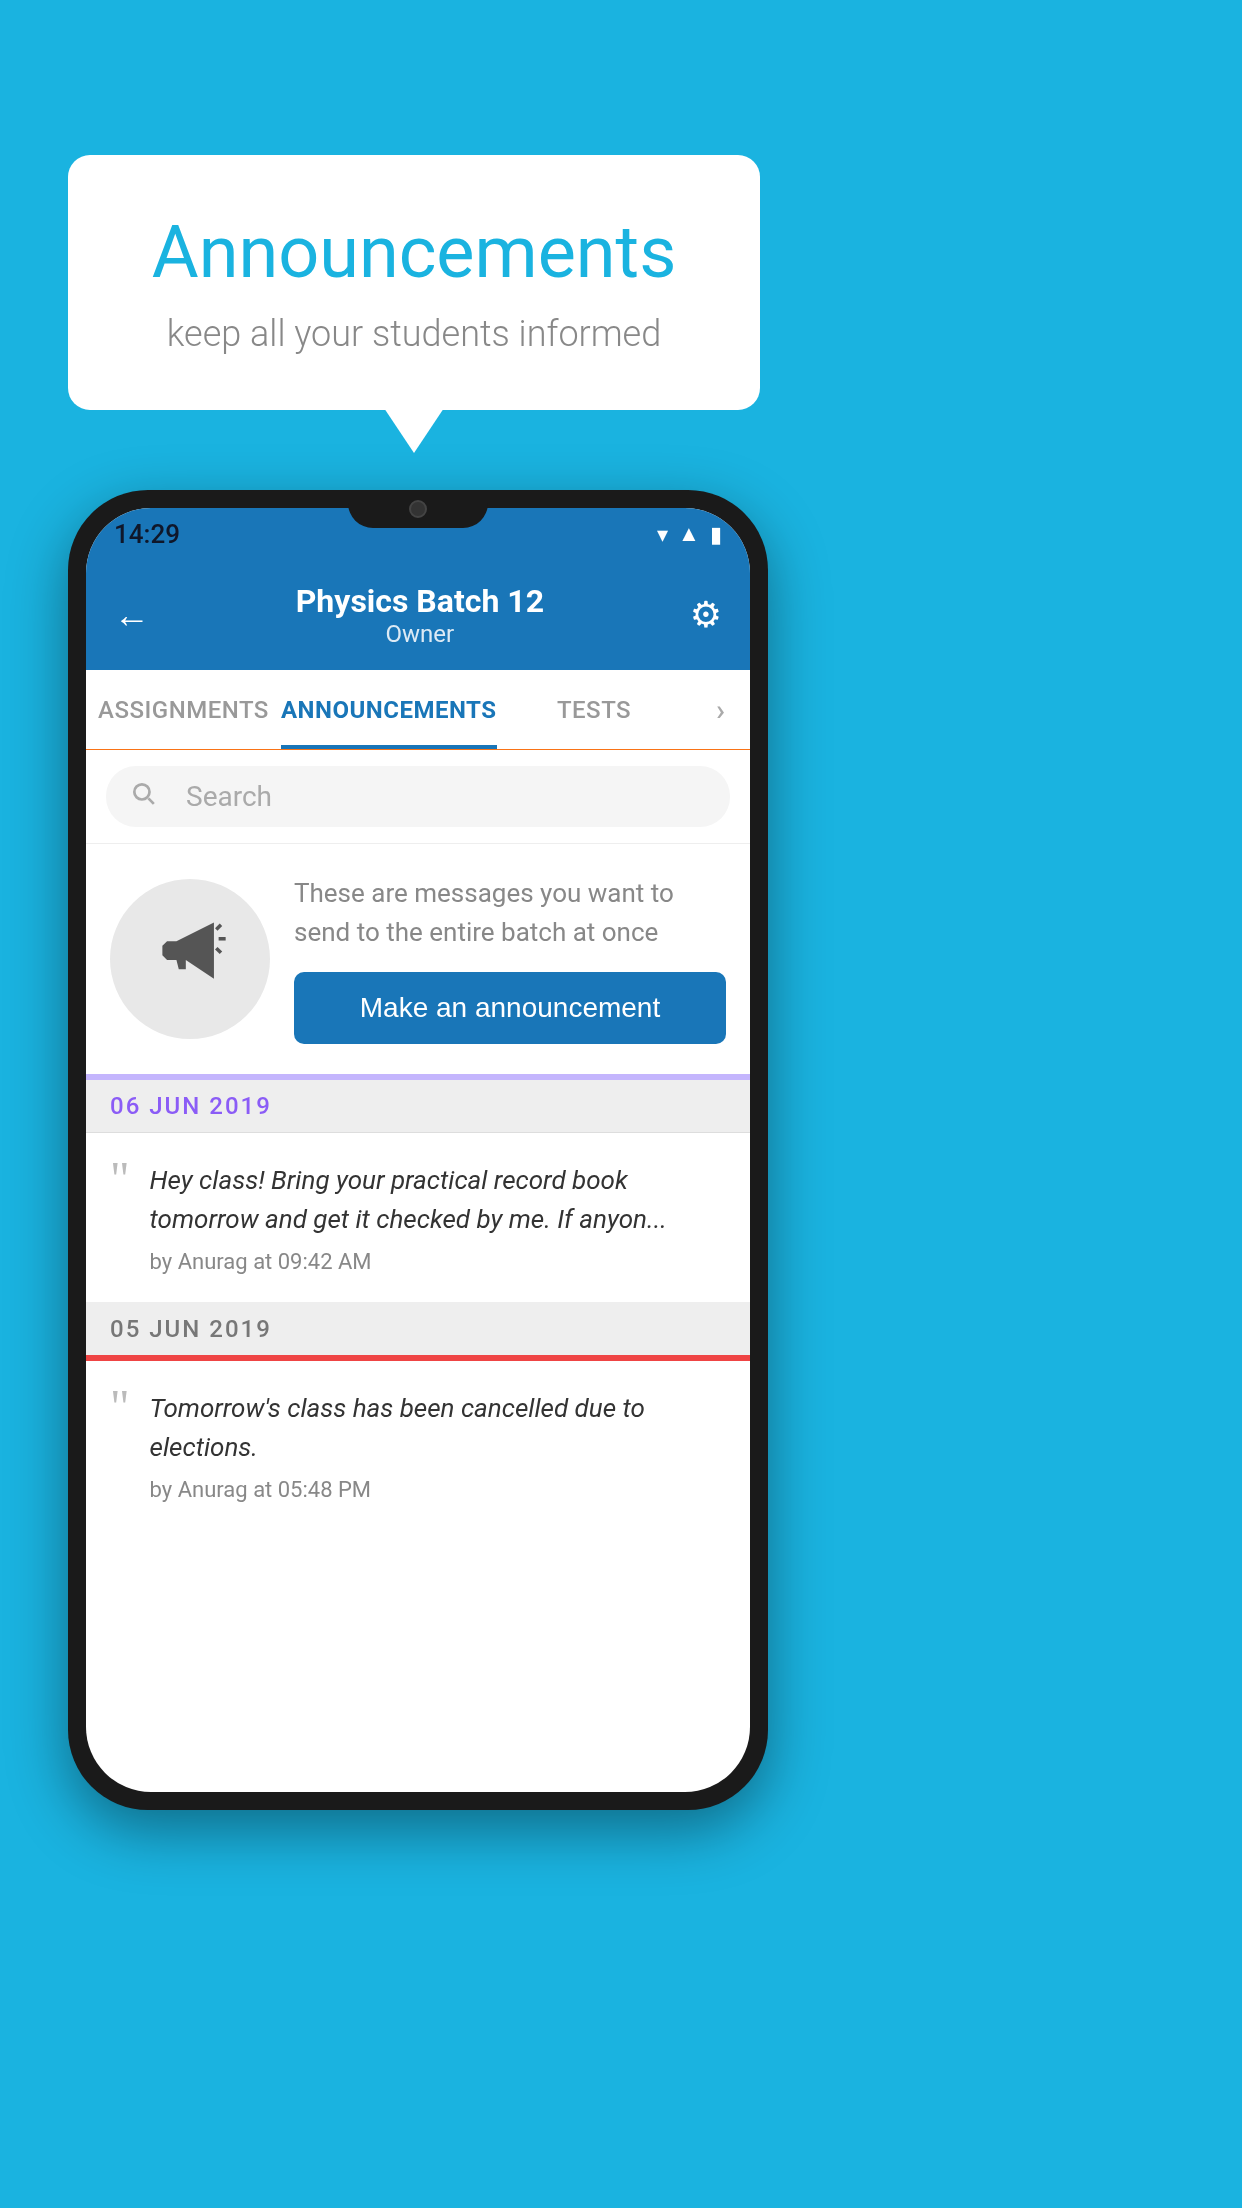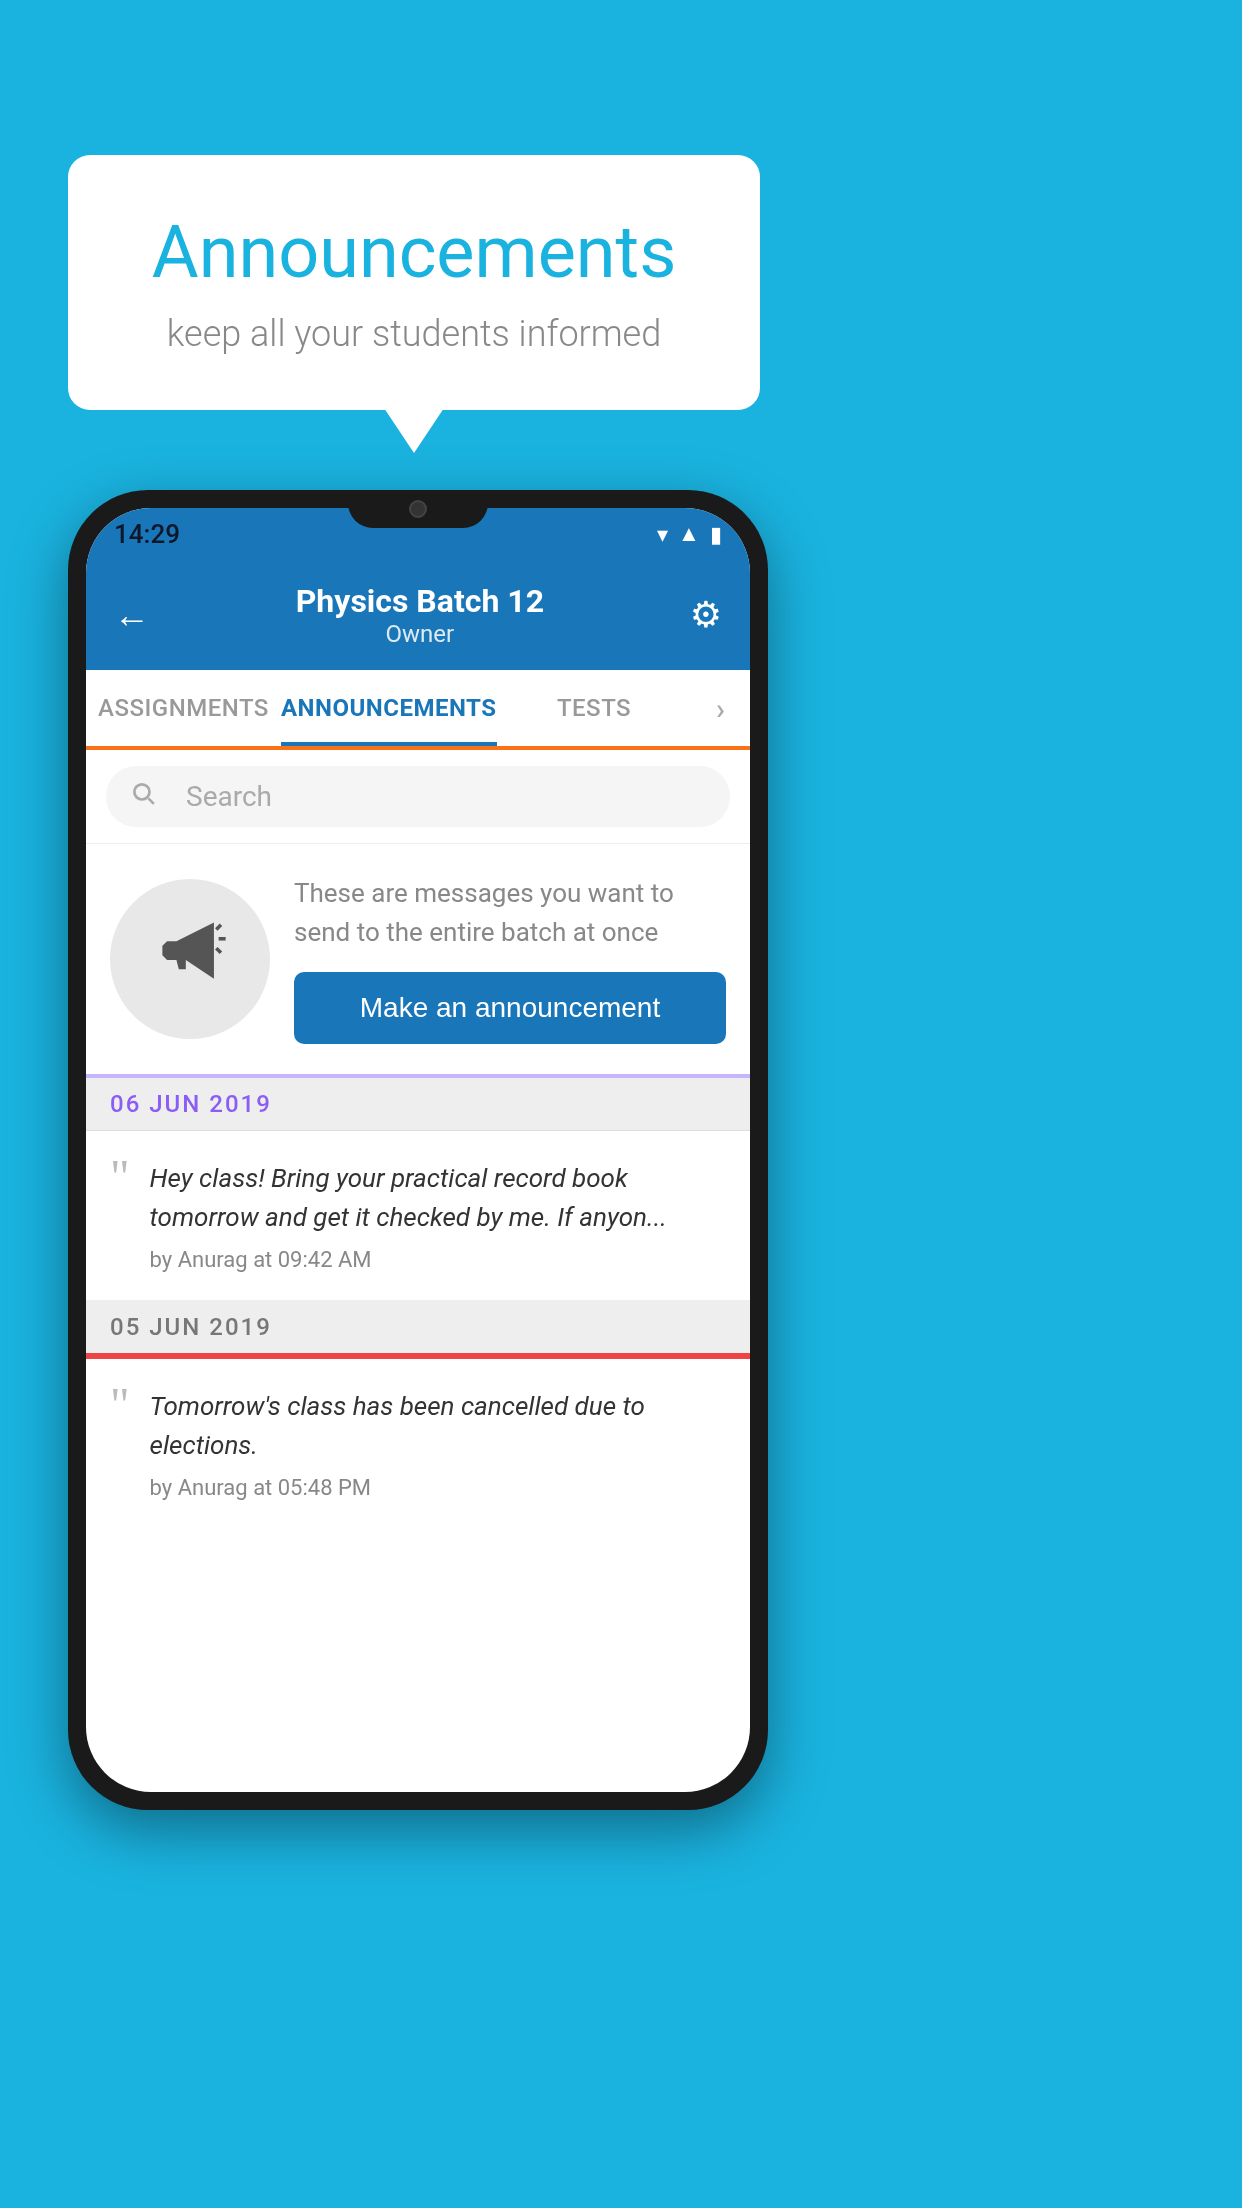--- a/index.html
+++ b/index.html
@@ -181,21 +181,21 @@
       font-size: 36px;
       cursor: pointer;
     }
 
     
     .tabs-bar {
       background: white;
       height: 80px;
       display: flex;
       align-items: stretch;
-      border-bottom: 4px solid #f97316;
+      border-bottom: 1px solid #f97316;
     }
 
     .tab {
       flex: 1;
       display: flex;
       align-items: center;
       justify-content: center;
       font-size: 24px;
       font-weight: 500;
       color: #999;
@@ -245,21 +245,21 @@
       font-size: 28px;
     }
 
     
     .announcement-promo {
       background: white;
       display: flex;
       align-items: center;
       padding: 30px 24px;
       gap: 24px;
-      border-bottom: 4px solid #c4b5fd;
+      border-bottom: 6px solid #c4b5fd;
     }
 
     .promo-icon-circle {
       width: 160px;
       height: 160px;
       background: #e8e8e8;
       border-radius: 50%;
       display: flex;
       align-items: center;
       justify-content: center;

